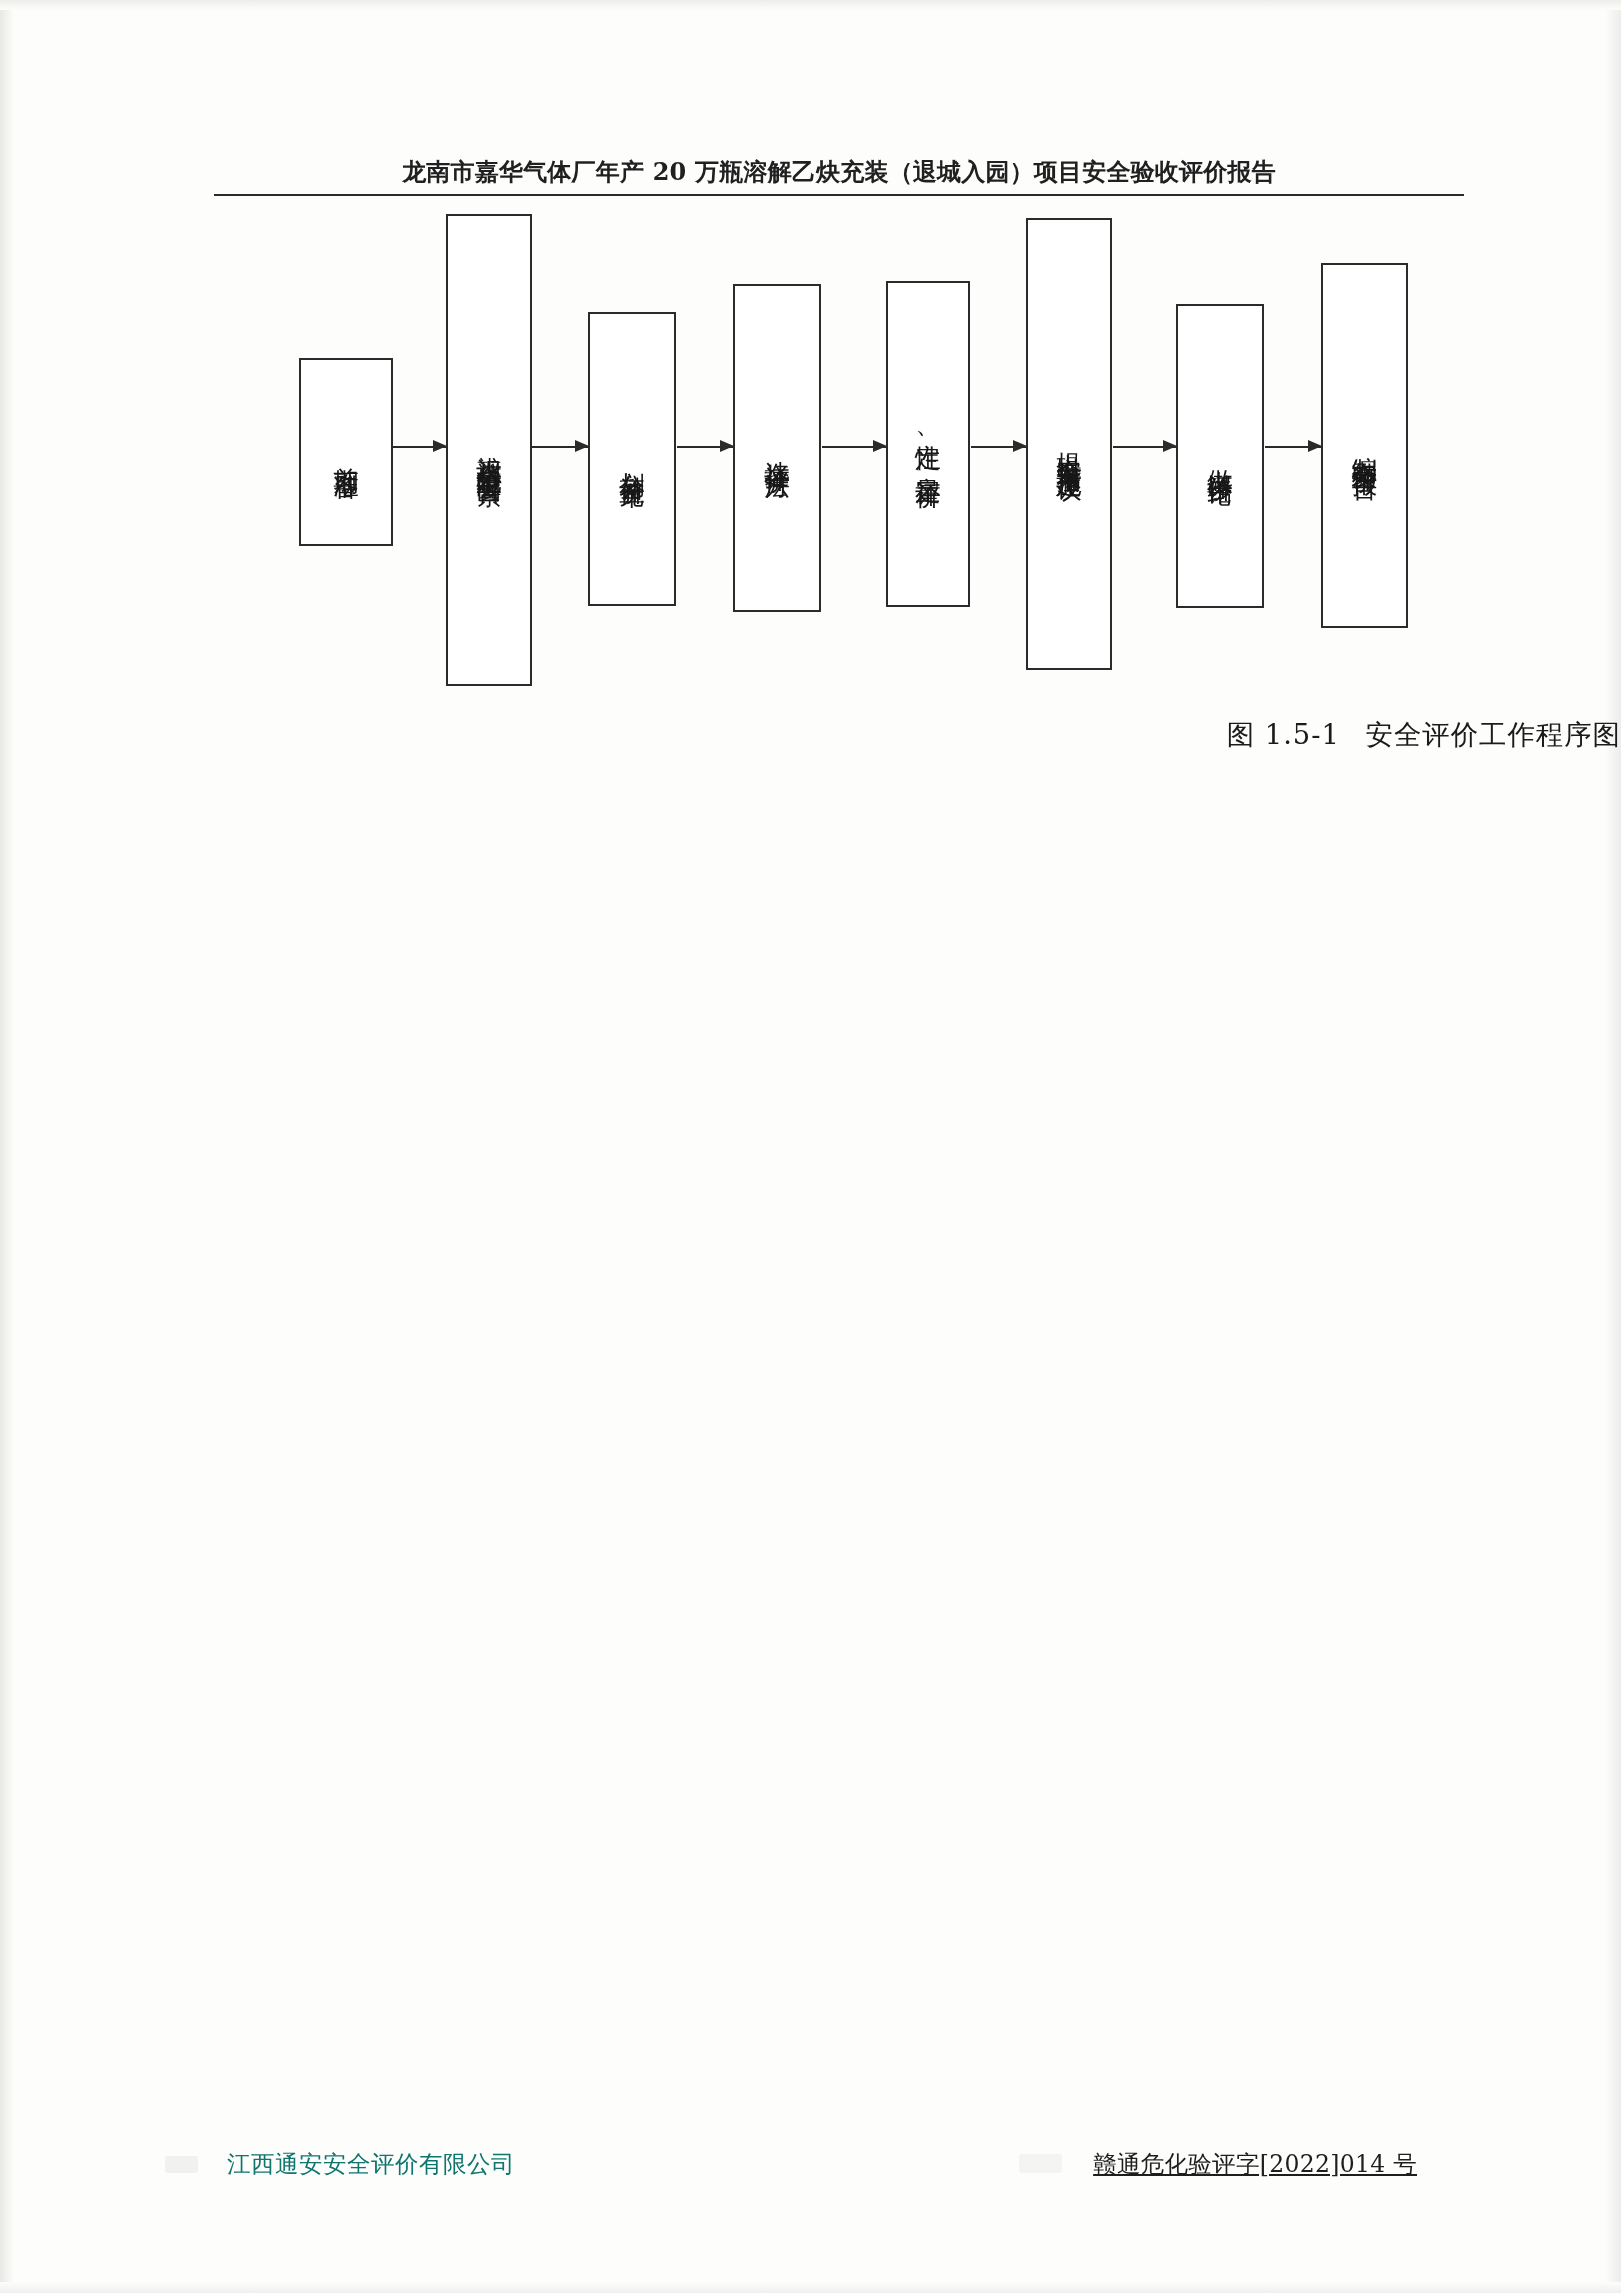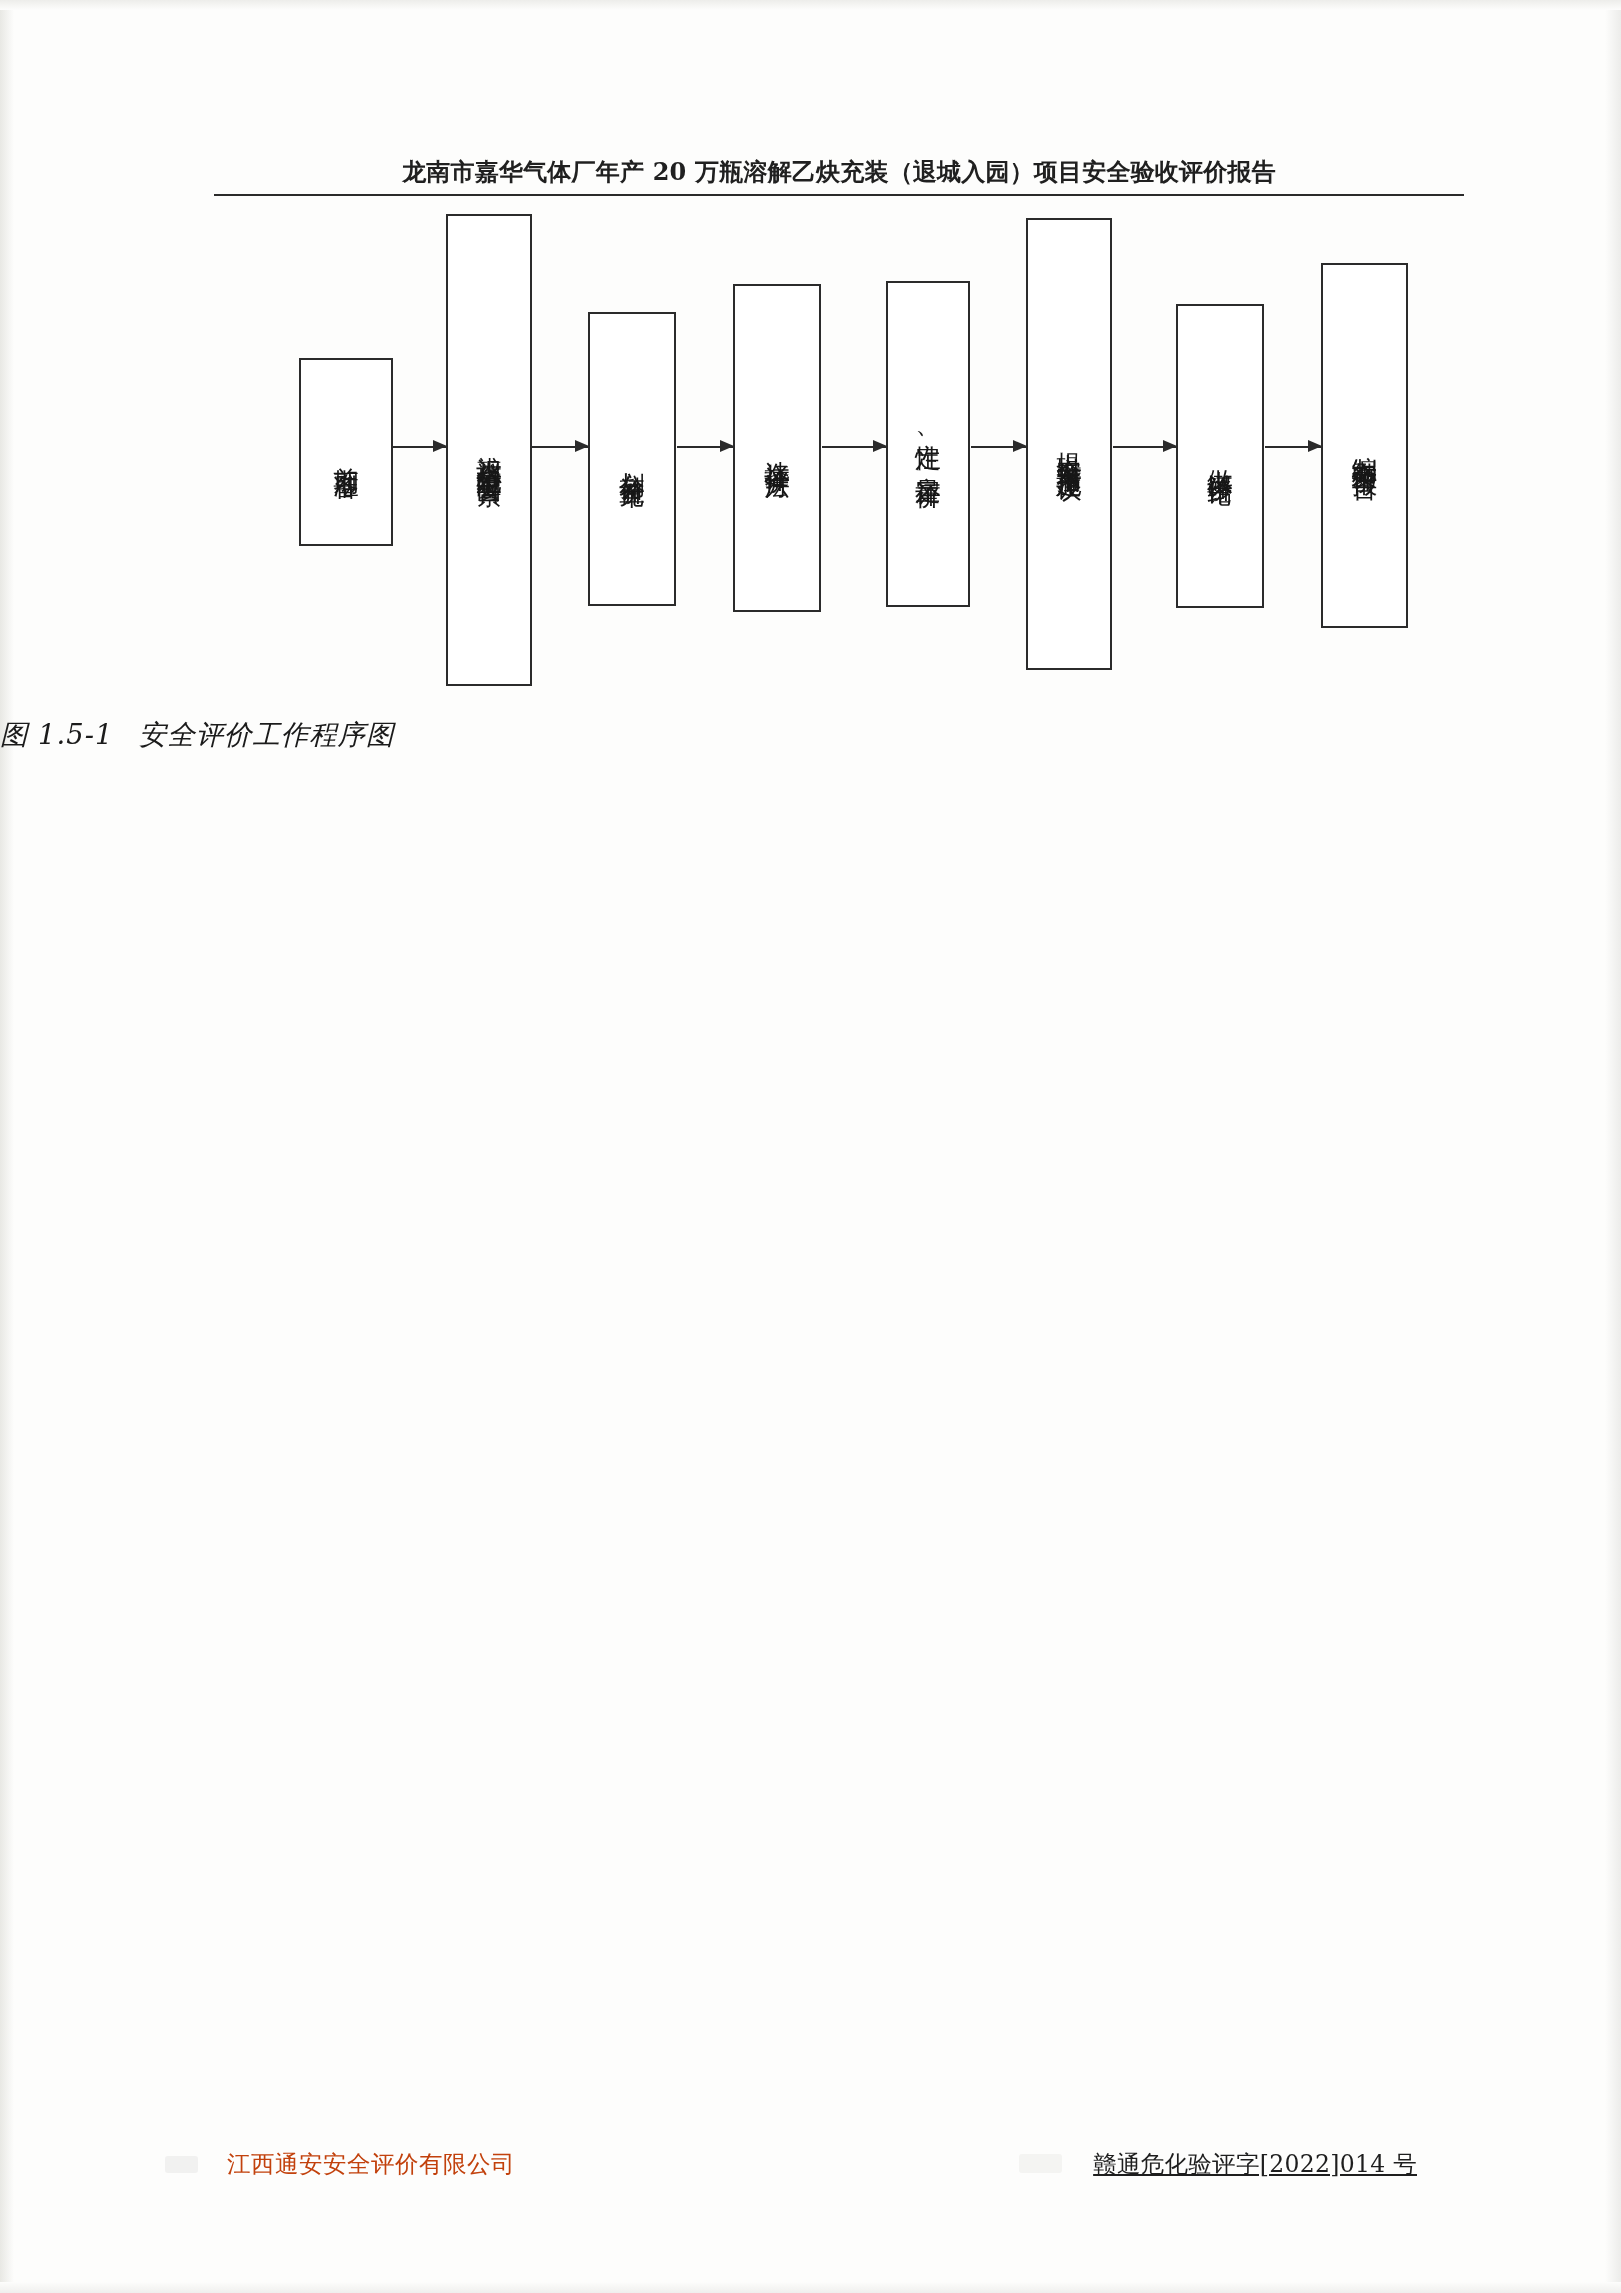--- a/index.html
+++ b/index.html
@@ -118,44 +118,43 @@
     border-bottom: 6.9px solid transparent;
     border-left: 14.7px solid #2b2b2b;
   }
 
   
   .fig-caption {
     position: absolute;
     left: 0;
     top: 717px;
     width: 1621px;
-    text-align: left;
+    text-align: right;
     font-family: "DejaVu Serif", "Liberation Serif", serif;
     font-size: 27.4px;
     letter-spacing: 1px;
     color: #1b1b1b;
-    font-style: italic;
   }
   .fig-caption .cap-num { margin-right: 25.5px; }
 
   
   .footer-block {
     position: absolute;
     left: 0;
     top: 2148px;
     width: 1621px;
     height: 43px;
   }
   .footer-left {
     position: absolute;
     left: 227px;
     top: 0;
     font-size: 23.5px;
     letter-spacing: 0.5px;
-    color: #c2410c;
+    color: #0f766e;
     white-space: nowrap;
   }
   .footer-center {
     position: absolute;
     left: 0;
     top: 0;
     width: 1621px;
     text-align: center;
     font-size: 23.5px;
     color: #1e1e1e;

